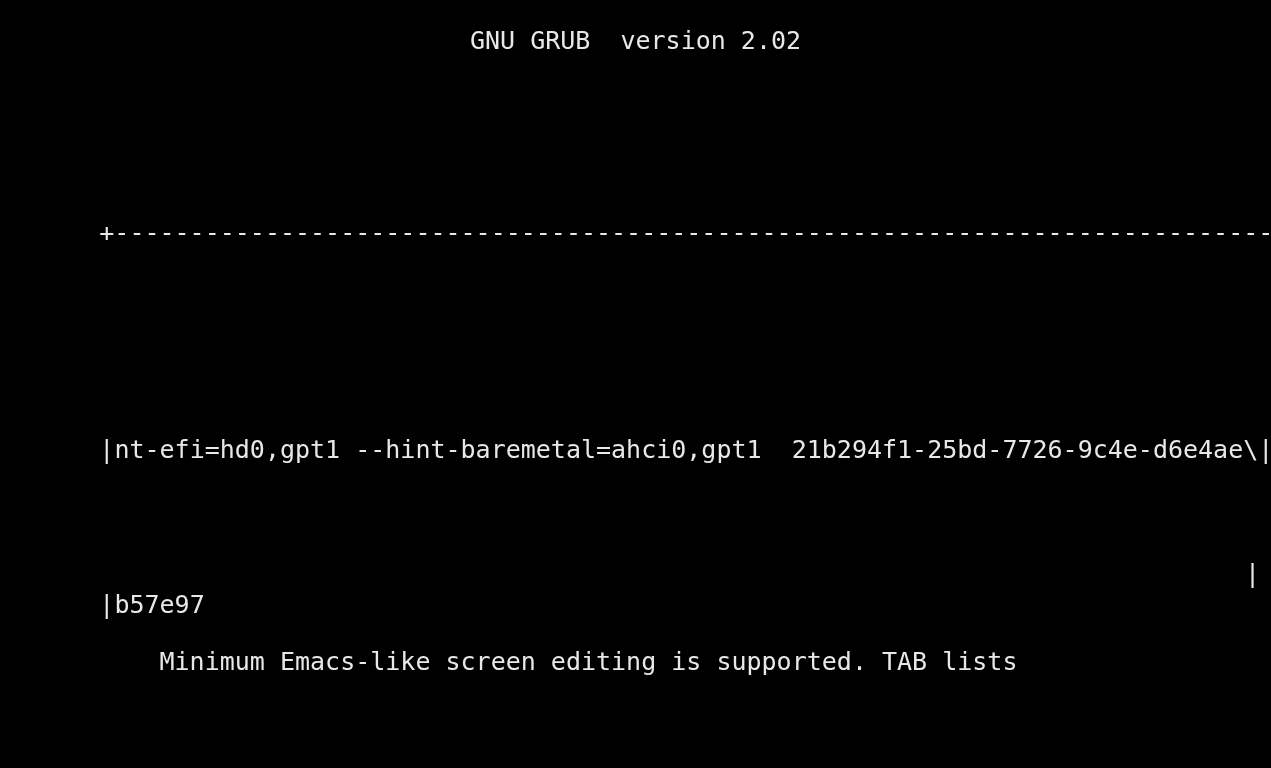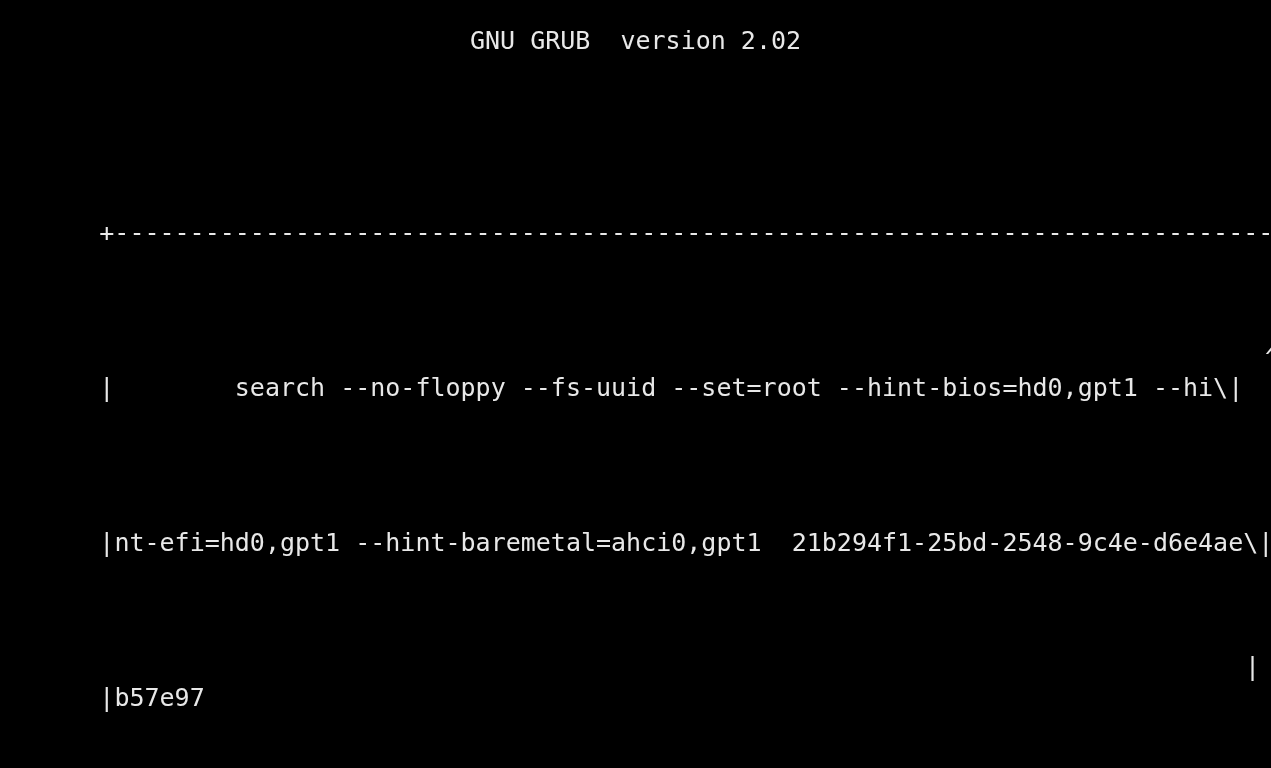--- a/index.html
+++ b/index.html
@@ -81,28 +81,24 @@
 
   <div class="title-row">GNU GRUB  version 2.02</div>
 
   <div class="box">
 
     <div class="row">
       <span class="txt">+------------------------------------------------------------------------------+</span>
     </div>
 
     
-    <div class="row">
-      <span class="txt">|</span><span class="txt">        search --no-floppy --fs-uuid --set=root --hint-bios=hd0,gpt1 --hi\</span><span class="txt">|</span>
-      <span class="scrollmark">^</span>
-    </div>
 
     
     <div class="row">
-      <span class="txt">|</span><span class="txt">nt-efi=hd0,gpt1 --hint-baremetal=ahci0,gpt1  21b294f1-25bd-2548-9c4e-d6e4ae\</span><span class="txt">|</span>
+      <span class="txt">|</span><span class="txt">nt-efi=hd0,gpt1 --hint-baremetal=ahci0,gpt1  21b294f1-25bd-7726-9c4e-d6e4ae\</span><span class="txt">|</span>
     </div>
 
     
     <div class="row">
       <span class="txt">|</span><span class="txt">b57e97</span><span class="txt" style="position:absolute;left:1236px;top:0;">|</span>
     </div>
 
     
     
 
@@ -128,16 +124,19 @@
     
 
     
     
 
     
 
   </div>
 
   <div class="help">
+    <div class="hrow">
+      <span class="txt">    Minimum Emacs-like screen editing is supported. TAB lists</span>
+    </div>
     
   </div>
 
 </div>
 
 </body></html>

